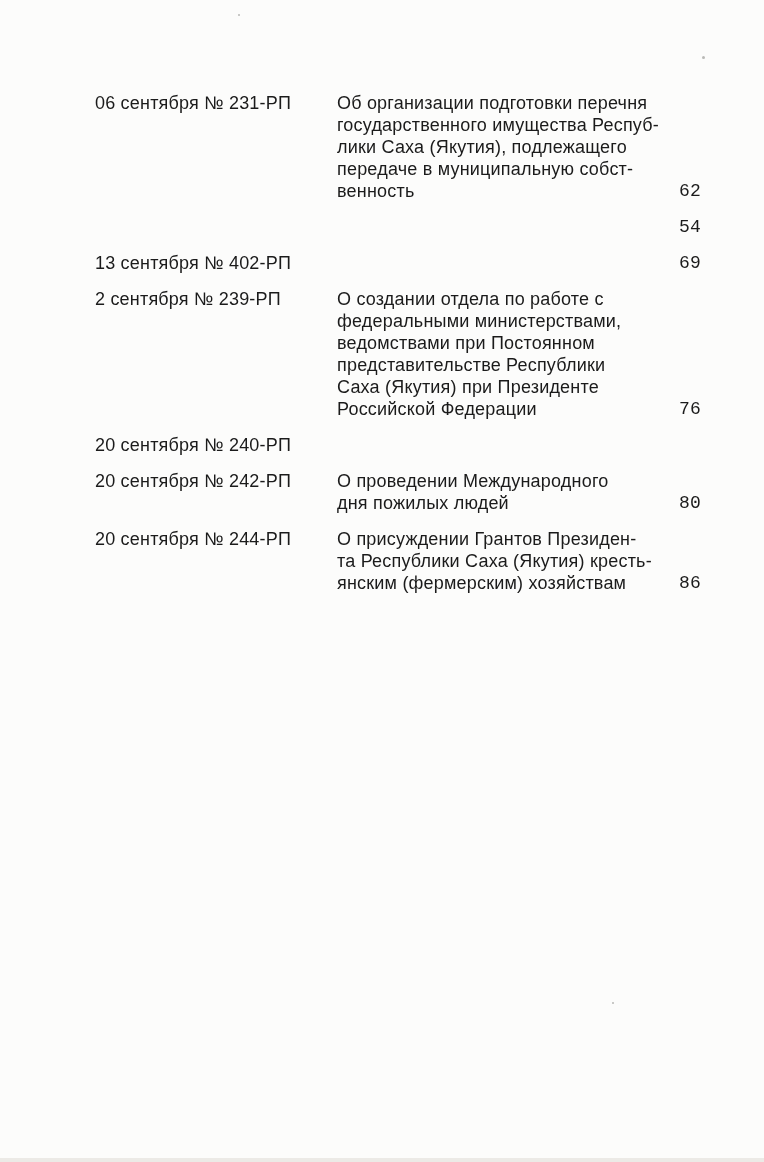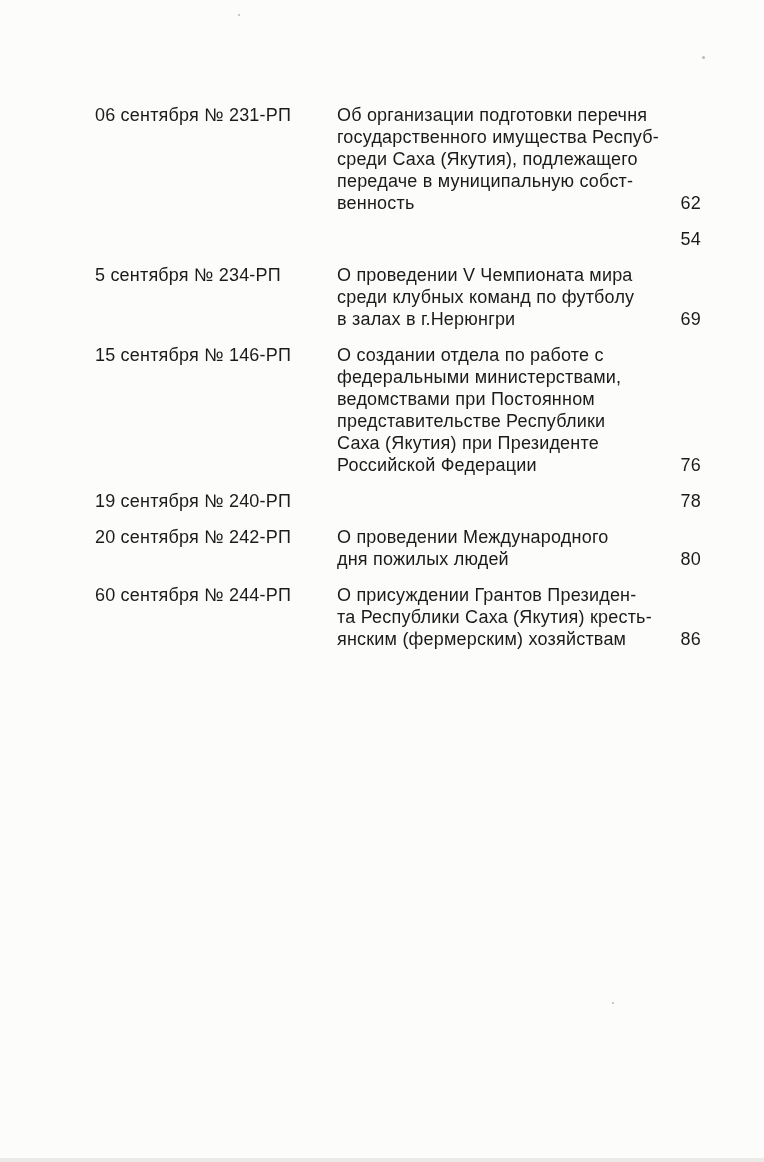--- a/index.html
+++ b/index.html
@@ -13,21 +13,21 @@
     height: 1162px;
     margin: 0 auto;
     background: #fcfcfb;
     overflow: hidden;
     font-family: "Liberation Sans", sans-serif;
     color: #1b1b1b;
   }
   .toc {
     position: absolute;
     left: 95px;
-    top: 104px;
+    top: 92px;
     width: 606px;
   }
   .entry {
     display: flex;
     align-items: stretch;
     margin-bottom: 14px;
     font-size: 18px;
     line-height: 22px;
     letter-spacing: 0.2px;
   }
@@ -39,20 +39,21 @@
   .entry-title {
     flex: none;
     width: 332px;
     white-space: pre;
   }
   .entry-page {
     flex: 1;
     display: flex;
     align-items: flex-end;
     justify-content: flex-end;
+    font-family: Liberation Mono, monospace;
   }
   
   .speck {
     position: absolute;
     border-radius: 50%;
     background: #b9b9b6;
     pointer-events: none;
   }
   .speck-1 { left: 702px; top: 56px;  width: 3px; height: 3px; }
   .speck-2 { left: 238px; top: 14px;  width: 2px; height: 2px; }
@@ -72,64 +73,60 @@
   <div class="speck speck-1"></div>
   <div class="speck speck-2"></div>
   <div class="speck speck-3"></div>
 
   <div class="toc">
 
     <div class="entry">
       <div class="entry-date">06 сентября № 231-РП</div>
       <div class="entry-title">Об организации подготовки перечня
 государственного имущества Респуб-
-среди Саха (Якутия), подлежащего
+лики Саха (Якутия), подлежащего
 передаче в муниципальную собст-
 венность</div>
       <div class="entry-page">62</div>
     </div>
 
     <div class="entry">
       <div class="entry-page">54</div>
     </div>
 
     <div class="entry">
-      <div class="entry-date">5 сентября № 234-РП</div>
-      <div class="entry-title">О проведении V Чемпионата мира
-среди клубных команд по футболу
-в залах в г.Нерюнгри</div>
+      <div class="entry-date">13 сентября № 402-РП</div>
       <div class="entry-page">69</div>
     </div>
 
 
     <div class="entry">
-      <div class="entry-date">15 сентября № 146-РП</div>
+      <div class="entry-date">2 сентября № 239-РП</div>
       <div class="entry-title">О создании отдела по работе с
 федеральными министерствами,
 ведомствами при Постоянном
 представительстве Республики
 Саха (Якутия) при Президенте
 Российской Федерации</div>
       <div class="entry-page">76</div>
     </div>
 
     <div class="entry">
-      <div class="entry-date">19 сентября № 240-РП</div>
-      <div class="entry-page">78</div>
+      <div class="entry-date">20 сентября № 240-РП</div>
     </div>
 
     <div class="entry">
       <div class="entry-date">20 сентября № 242-РП</div>
       <div class="entry-title">О проведении Международного
 дня пожилых людей</div>
       <div class="entry-page">80</div>
     </div>
 
     <div class="entry">
-      <div class="entry-date">60 сентября № 244-РП</div>
+      <div class="entry-date">20 сентября № 244-РП</div>
       <div class="entry-title">О присуждении Грантов Президен-
 та Республики Саха (Якутия) кресть-
 янским (фермерским) хозяйствам</div>
       <div class="entry-page">86</div>
     </div>
 
 
   </div>
 
   <div class="page-bottom-edge"></div>

